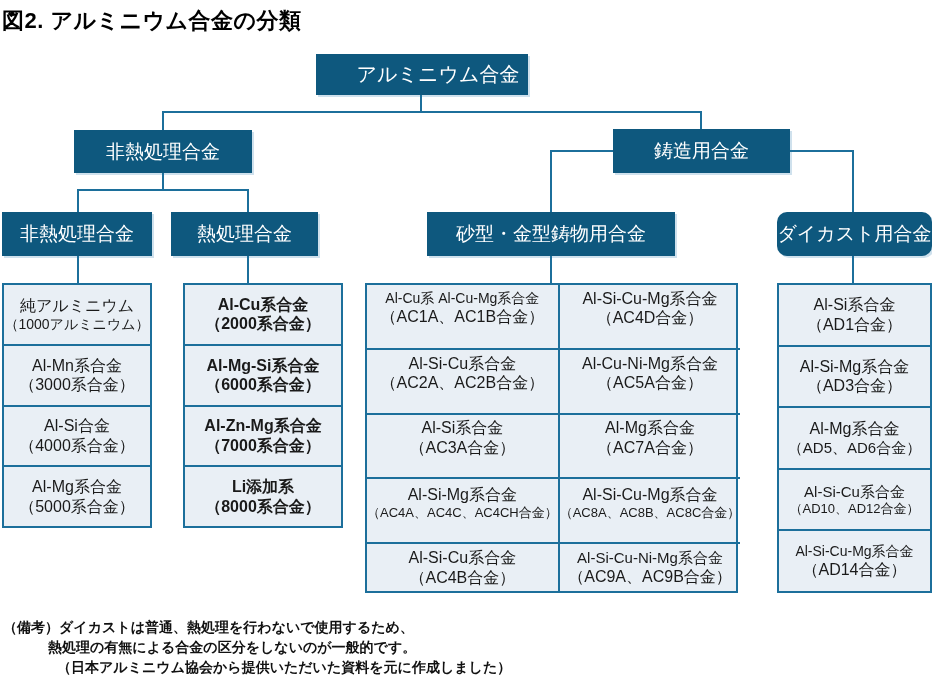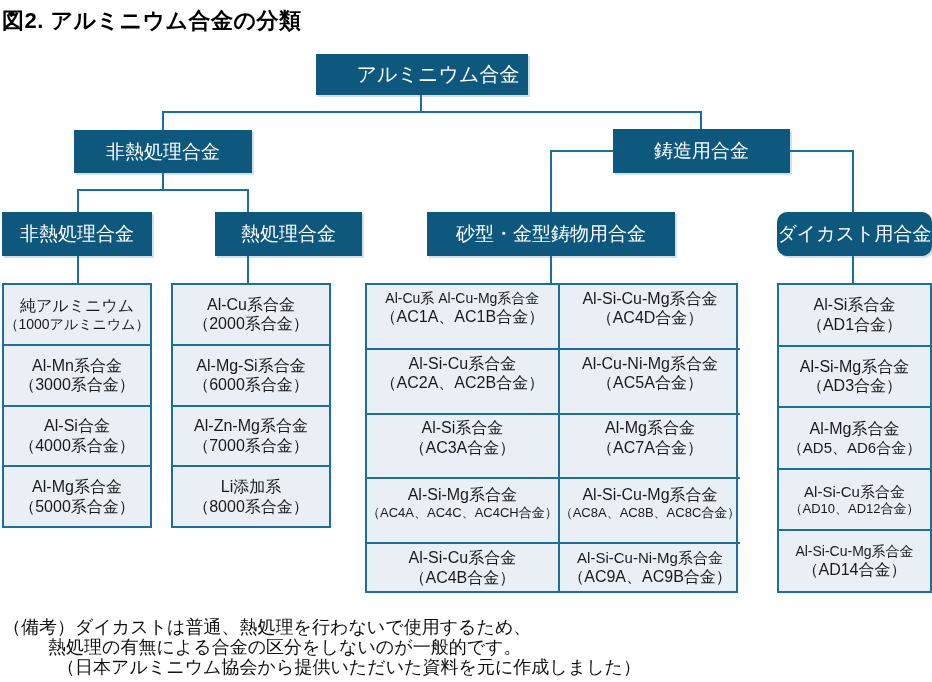--- a/index.html
+++ b/index.html
@@ -31,38 +31,38 @@
     text-align:center;line-height:1.22;
   }
   .tbl .cell:first-child{border-top:none;}
   .cell div{font-size:16px;white-space:nowrap;}
   .cell .fs15{font-size:15px;}
   .cell .fs14{font-size:14px;}
   .cell .fs13{font-size:13px;}
   .twocol{flex-direction:row;}
   .twocol .col{display:flex;flex-direction:column;flex:1;gap:16px;}
   .twocol .col.right{border-left:2px solid var(--line);}
-  .notes{position:absolute;left:3px;top:617px;font-size:18px;line-height:20px;color:#111;}
+  .notes{position:absolute;left:3px;top:617px;font-size:14px;line-height:20px;color:#111;font-weight:bold;}
   .notes .n2{padding-left:45px;}
   .notes .n3{padding-left:54px;}
 </style>
 </head>
 <body>
 
 <div class="page">
 
   <div class="title">図2. アルミニウム合金の分類</div>
 
   <div class="node root" style="left:316px;top:54px;width:212px;height:41px;">アルミニウム合金</div>
 
   <div class="node" style="left:74px;top:130px;width:178px;height:43px;">非熱処理合金</div>
   <div class="node" style="left:2px;top:212px;width:150px;height:44px;">非熱処理合金</div>
 
   <div class="node" style="left:613px;top:129px;width:177px;height:44px;">鋳造用合金</div>
-  <div class="node" style="left:171px;top:212px;width:147px;height:44px;margin-left:44px;">熱処理合金</div>
+  <div class="node" style="left:171px;top:212px;width:147px;height:44px;">熱処理合金</div>
   <div class="node" style="left:427px;top:212px;width:248px;height:44px;">砂型・金型鋳物用合金</div>
   <div class="node" style="left:777px;top:212px;width:155px;height:44px;border-radius:10px;">ダイカスト用合金</div>
 
   <div class="ln" style="left:420px;top:95px;width:2px;height:18px;"></div>
   <div class="ln" style="left:162px;top:111px;width:540px;height:2px;"></div>
   <div class="ln" style="left:162px;top:111px;width:2px;height:19px;"></div>
   <div class="ln" style="left:700px;top:111px;width:2px;height:18px;"></div>
   <div class="ln" style="left:162px;top:173px;width:2px;height:18px;"></div>
   <div class="ln" style="left:77px;top:189px;width:172px;height:2px;"></div>
   <div class="ln" style="left:77px;top:189px;width:2px;height:23px;"></div>
@@ -88,21 +88,21 @@
     <div class="cell">
       <div>Al-Si合金</div>
       <div>（4000系合金）</div>
     </div>
     <div class="cell">
       <div>Al-Mg系合金</div>
       <div>（5000系合金）</div>
     </div>
   </div>
 
-  <div class="tbl" style="left:171px;top:283px;width:160px;height:245px;">
+  <div class="tbl" style="left:183px;top:283px;width:160px;height:245px;font-weight:bold;">
     <div class="cell">
       <div>Al-Cu系合金</div>
       <div>（2000系合金）</div>
     </div>
     <div class="cell">
       <div>Al-Mg-Si系合金</div>
       <div>（6000系合金）</div>
     </div>
     <div class="cell">
       <div>Al-Zn-Mg系合金</div>

